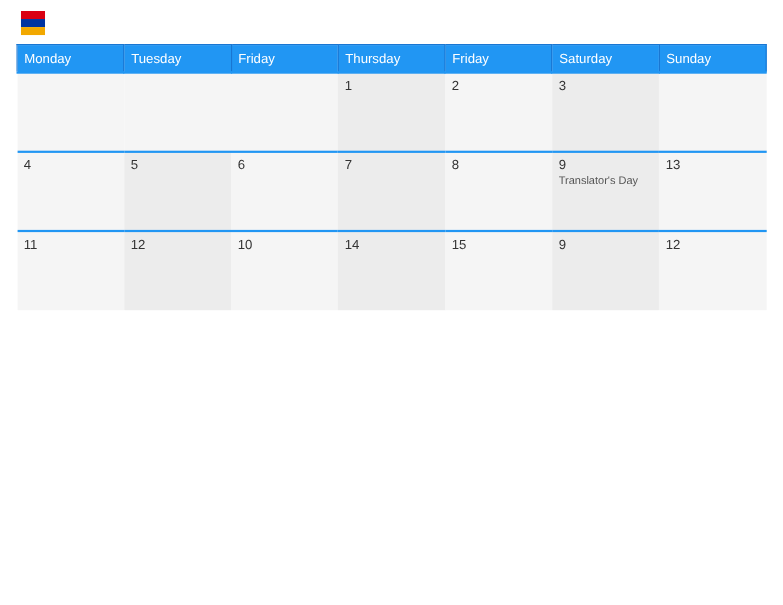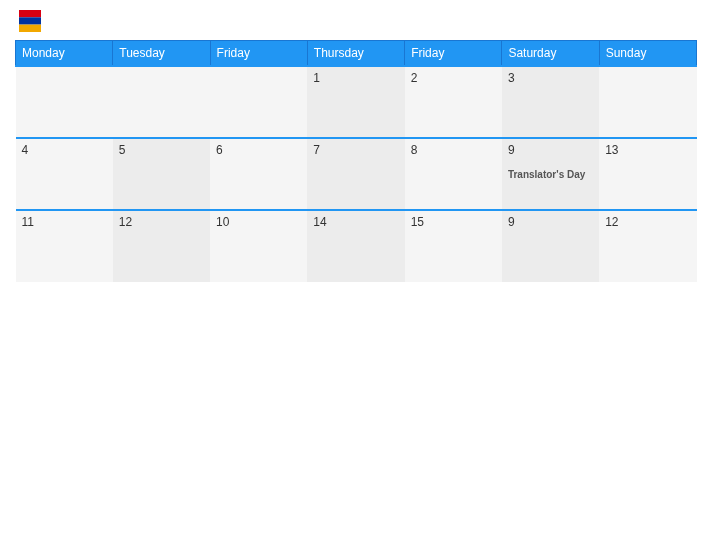--- a/index.html
+++ b/index.html
@@ -105,22 +105,21 @@
     }
 
     .day-number {
       font-size: 12px;
       color: #333;
     }
 
     .holiday-text {
       font-size: 10px;
       color: #555;
-      margin-top: 12px;
-      font-weight: bold;
+      margin-top: 2px;
     }
 
     .empty-cell {
       background: #f5f5f5 !important;
     }
   </style>
 </head>
 <body>
 
 <div class="page">

